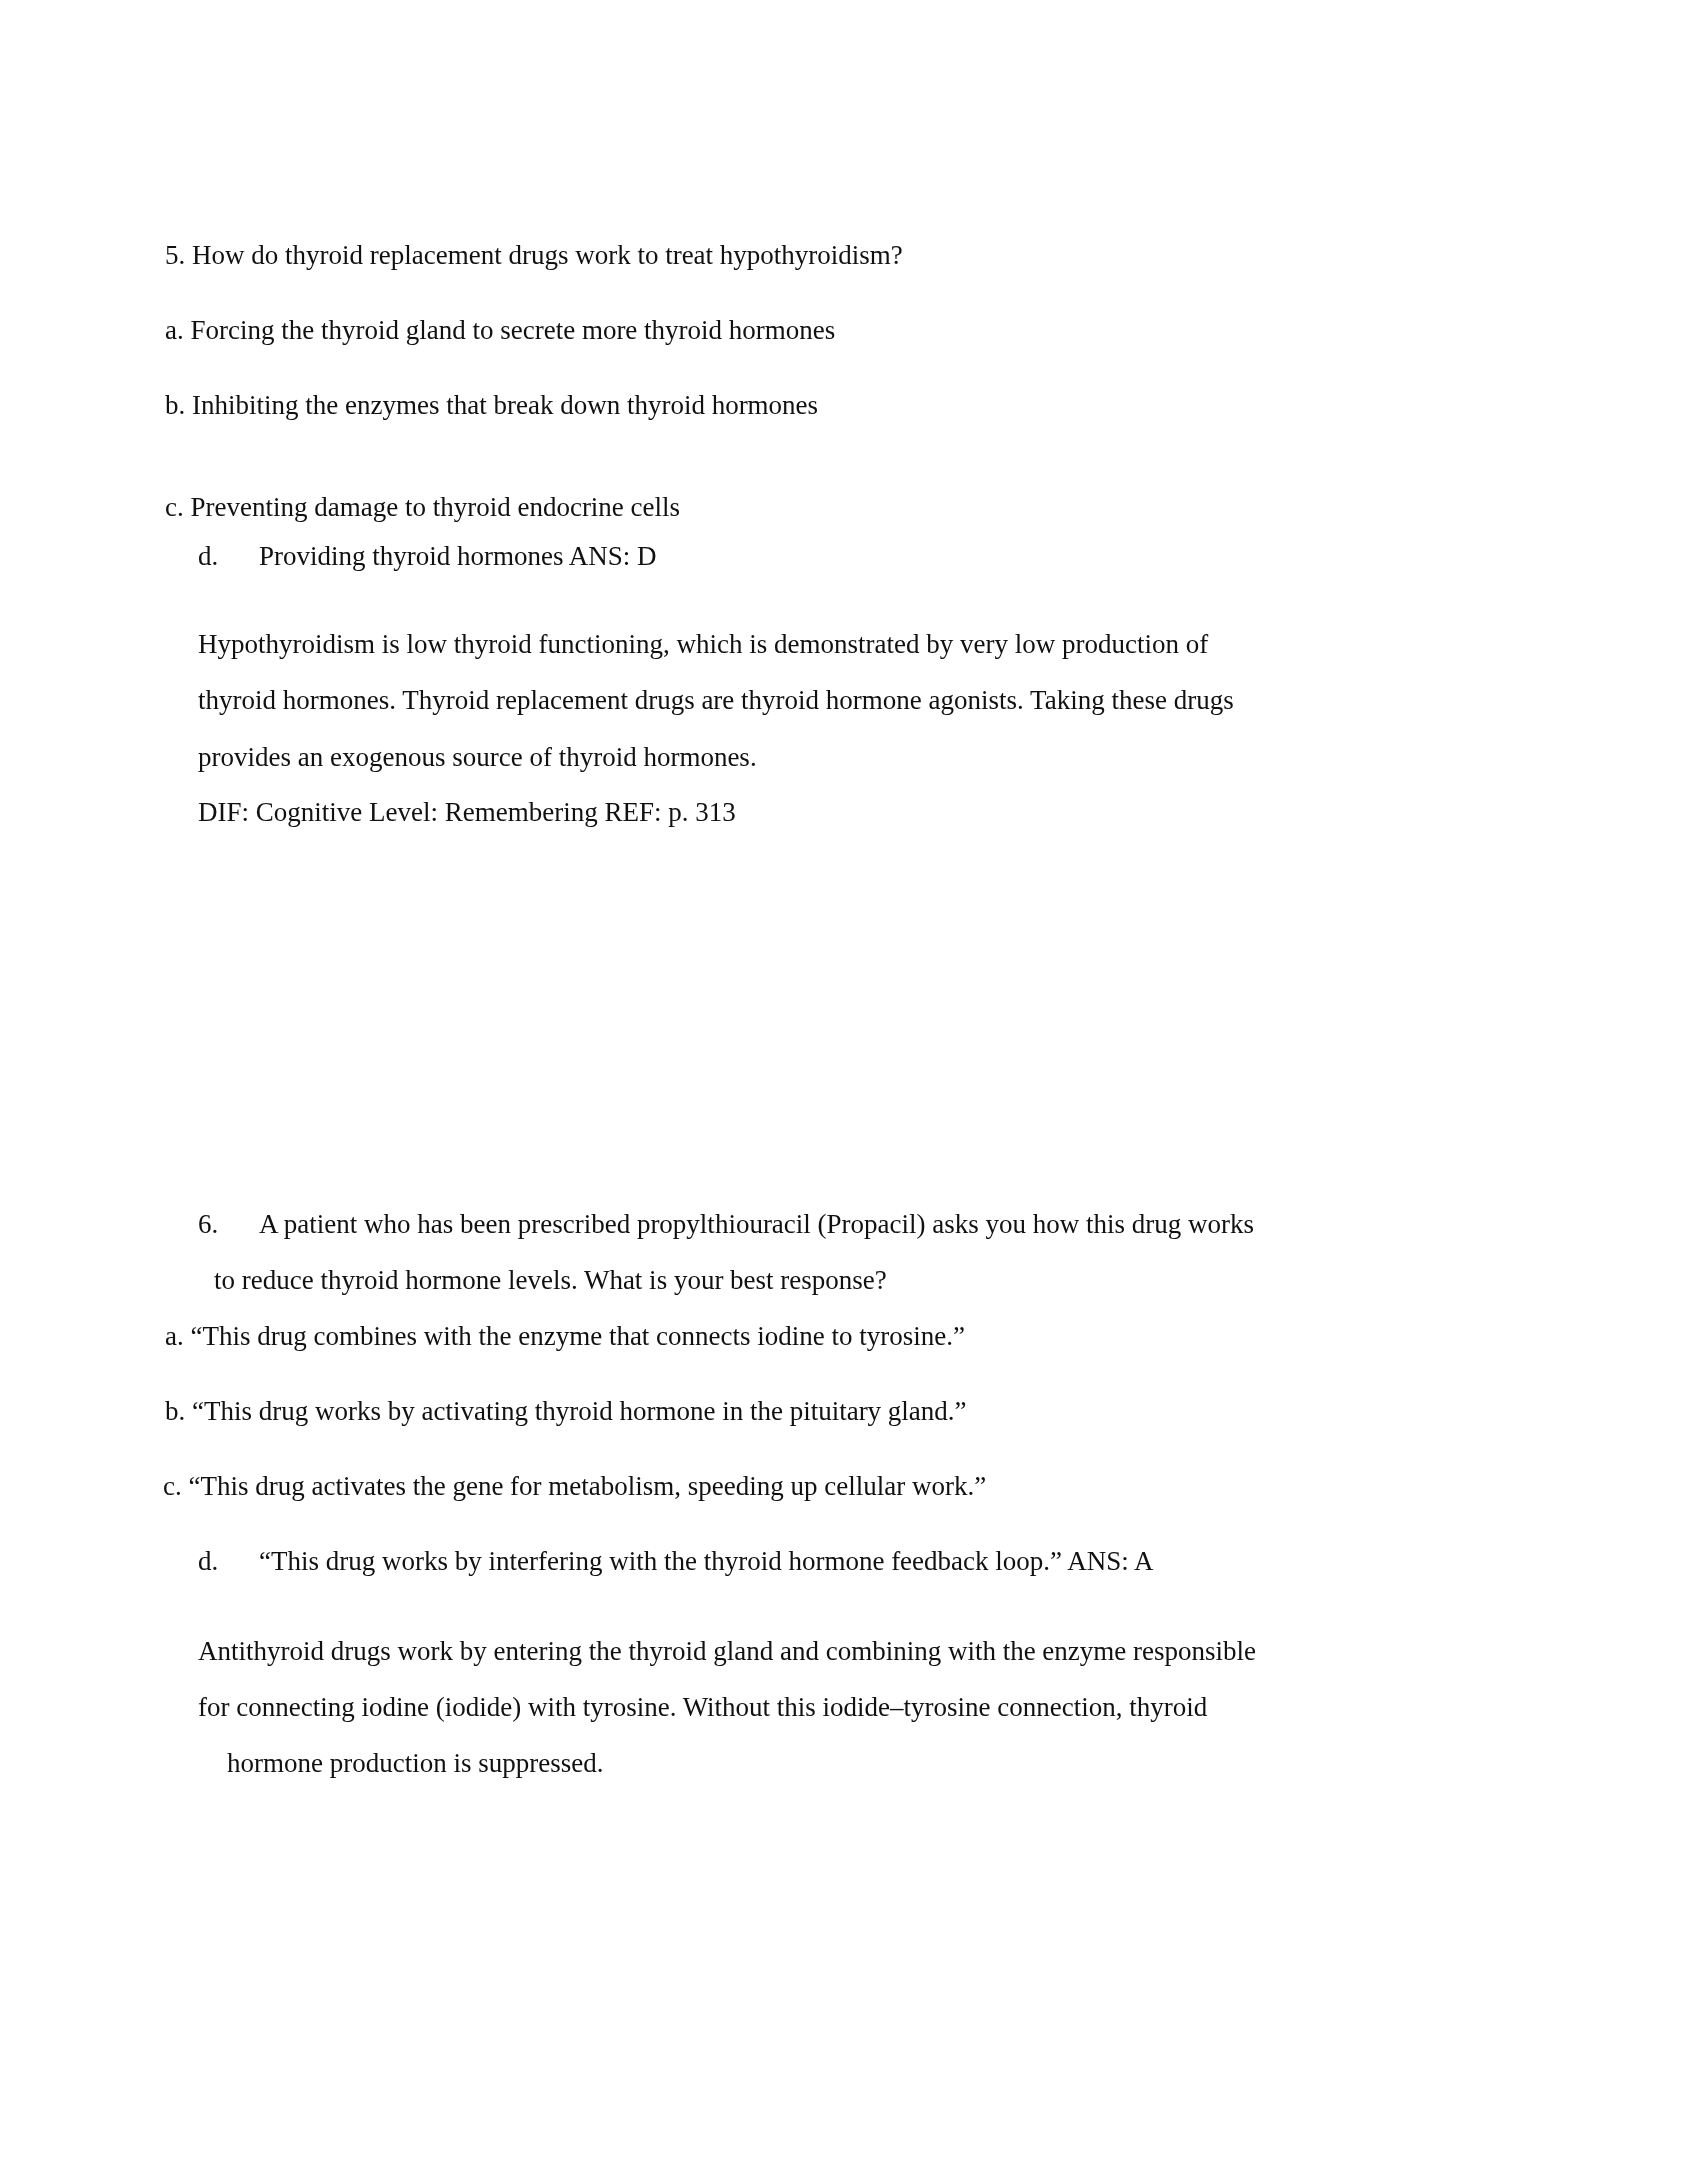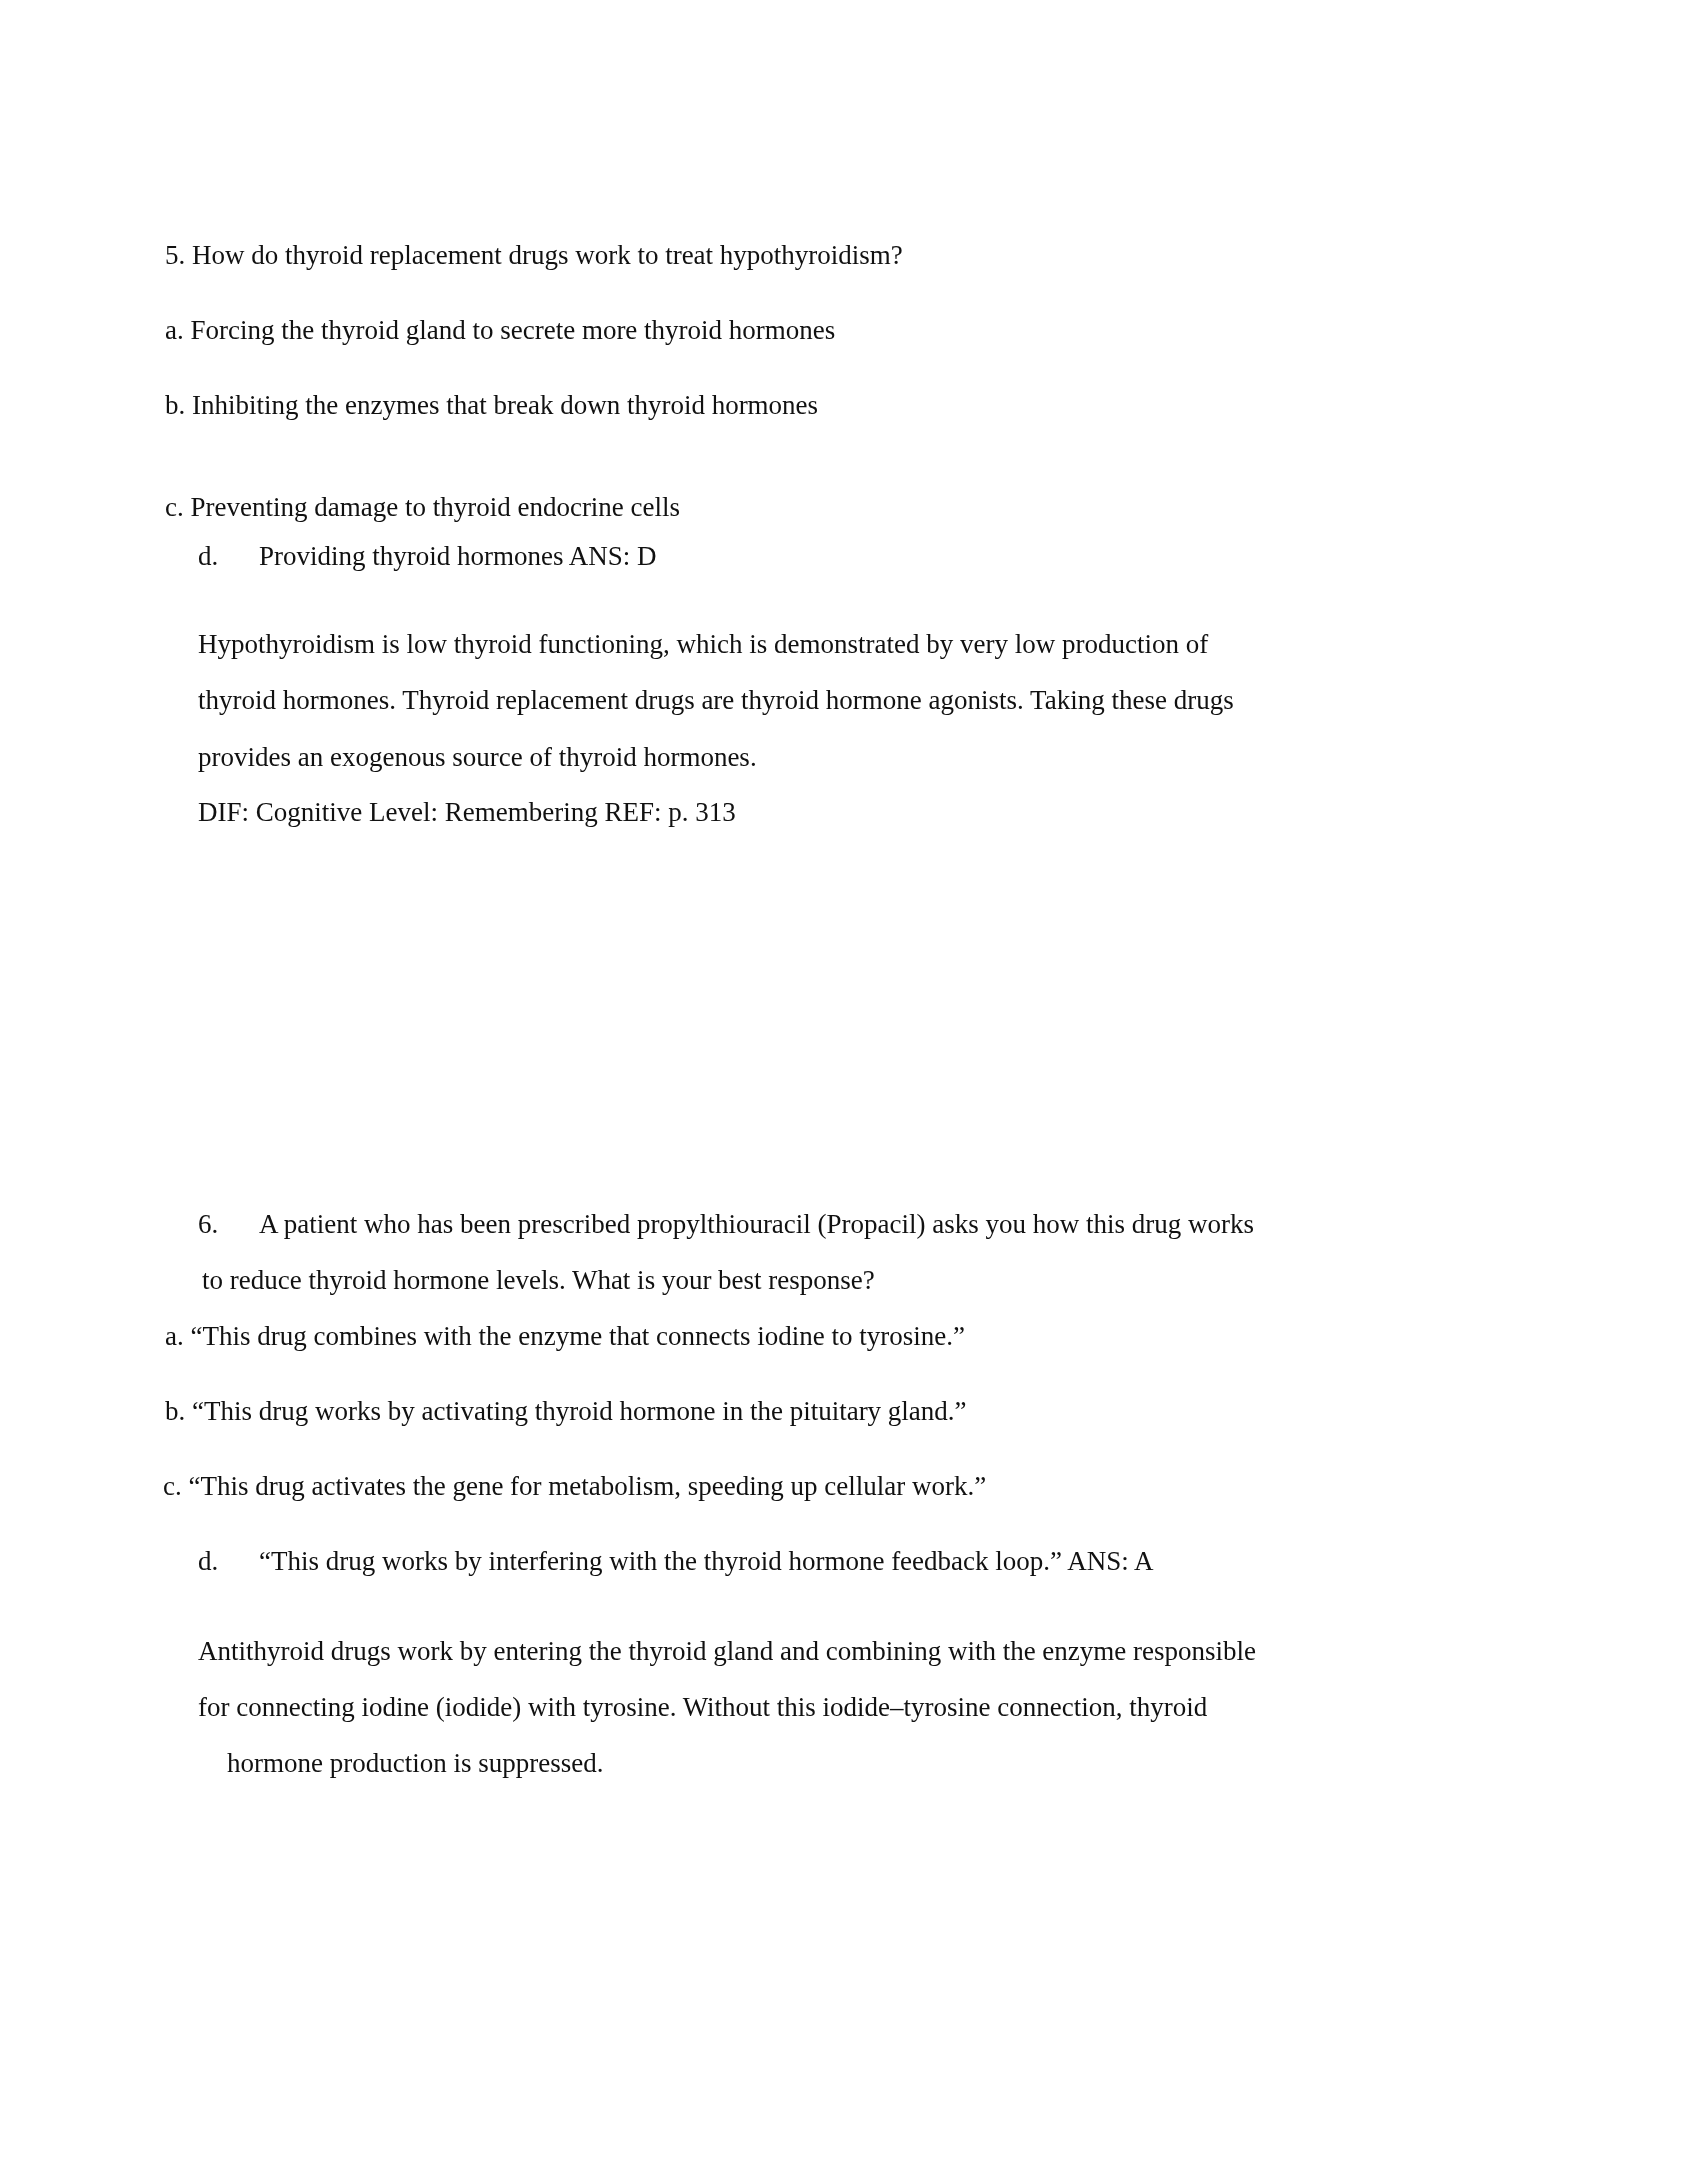--- a/index.html
+++ b/index.html
@@ -37,21 +37,21 @@
     <div class="line" style="left:198px; top:680px;">thyroid hormones. Thyroid replacement drugs are thyroid hormone agonists. Taking these drugs</div>
     <div class="line" style="left:198px; top:737px;">provides an exogenous source of thyroid hormones.</div>
     <div class="line" style="left:198px; top:792px;">DIF: Cognitive Level: Remembering REF: p. 313</div>
   </div>
 </div>
 
 <div>
   <div class="line" style="left:198px; top:1204px;">
     <span class="num6">6.</span><span>A patient who has been prescribed propylthiouracil (Propacil) asks you how this drug works</span>
   </div>
-  <div class="line" style="left:202px; top:1260px;">to reduce thyroid hormone levels. What is your best response?</div>
+  <div class="line" style="left:214px; top:1260px;">to reduce thyroid hormone levels. What is your best response?</div>
   <div class="line" style="left:165px; top:1316px;">
     <span>a.</span>
     <span>“This drug combines with the enzyme that connects iodine to tyrosine.”</span>
   </div>
   <div class="line" style="left:165px; top:1391px;">
     <span>b.</span>
     <span>“This drug works by activating thyroid hormone in the pituitary gland.”</span>
   </div>
   <div class="line" style="left:163px; top:1466px;">
     <span>c.</span>

